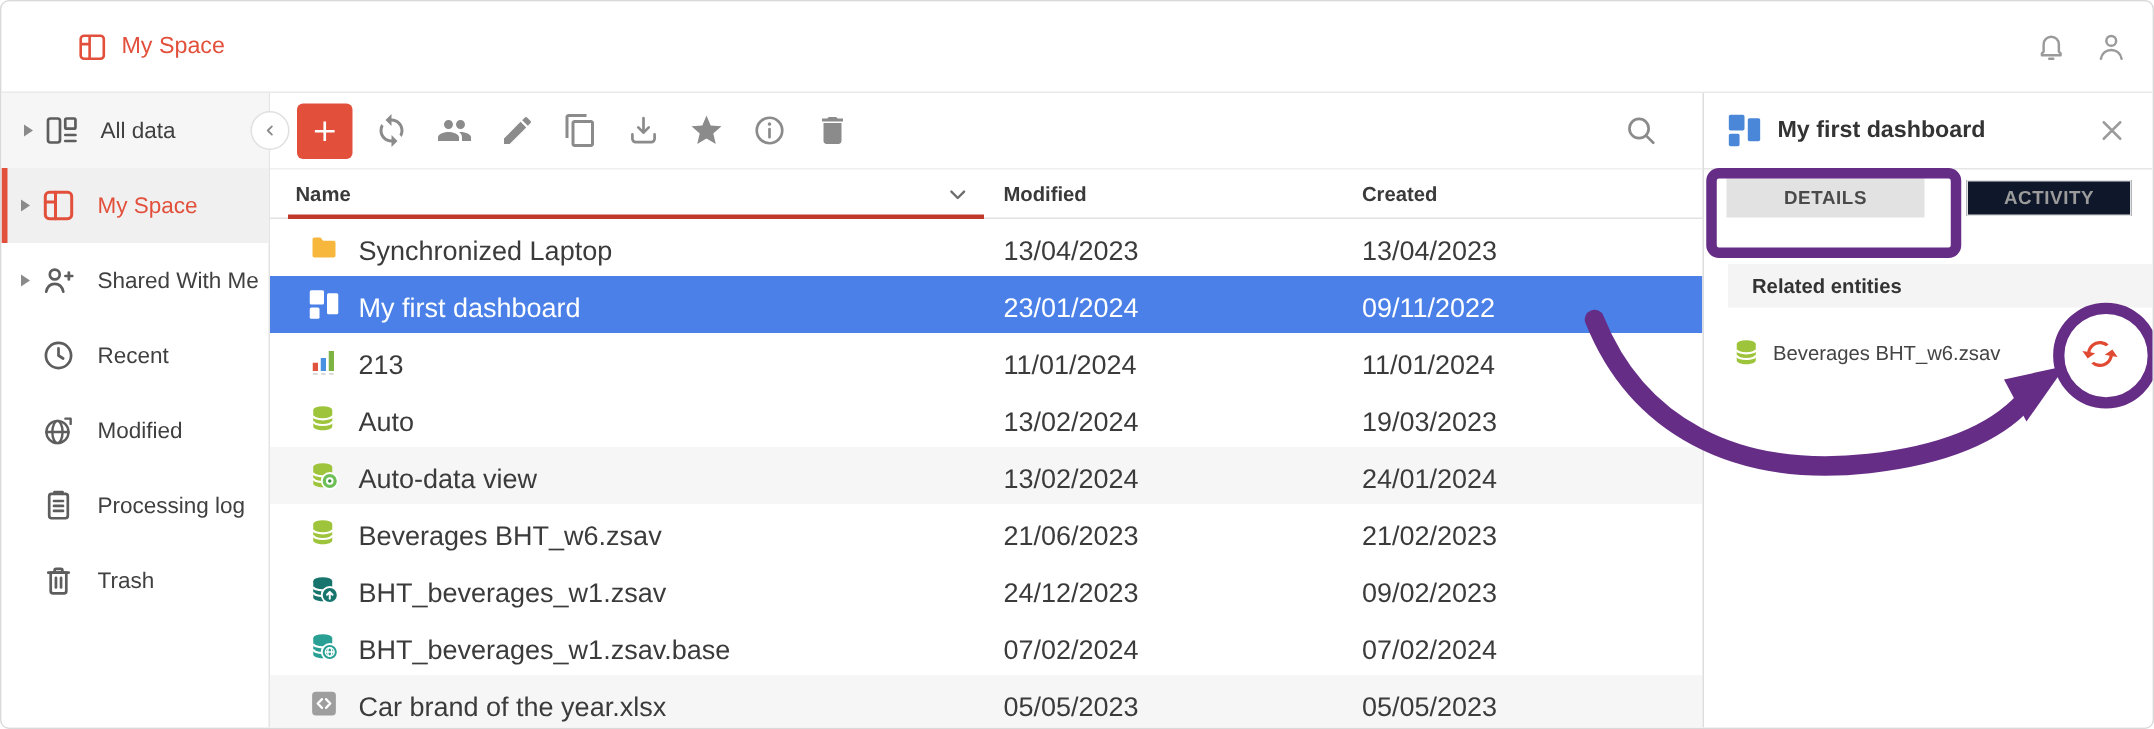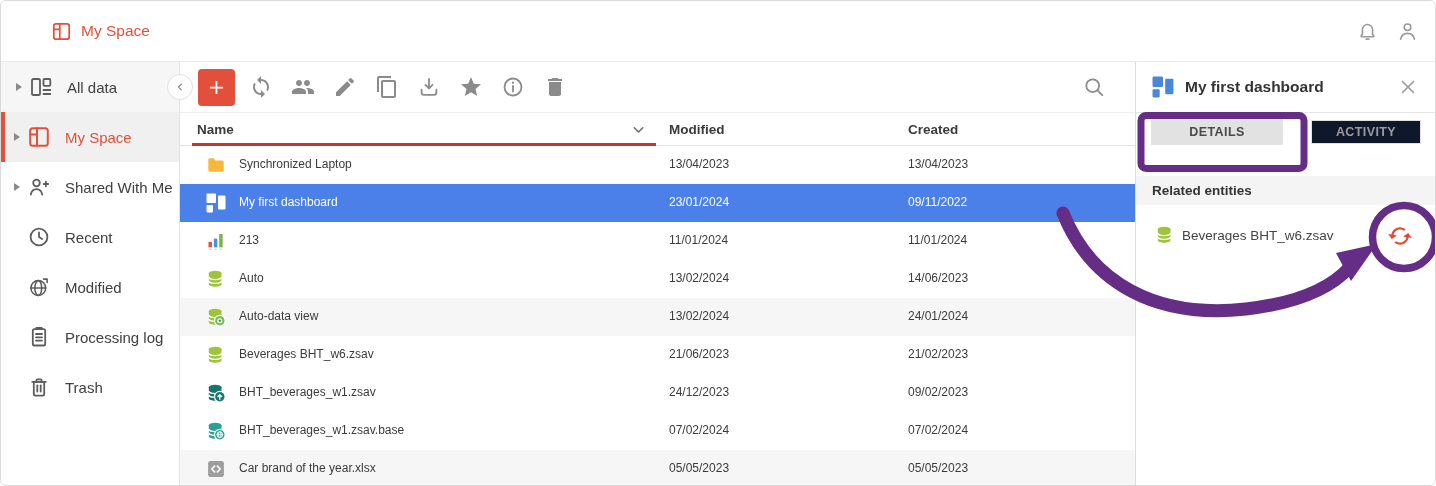--- a/index.html
+++ b/index.html
@@ -38,40 +38,40 @@
   .btn-primary{width:37px;height:37px;background:var(--accent-red);border:none;border-radius:4px;display:flex;align-items:center;justify-content:center;margin-right:14px;cursor:pointer;}
   .btn-search{margin-left:auto;margin-right:29px;}
 
   .table-header{position:relative;height:33px;border-bottom:1px solid #e2e2e2;font-size:13.5px;font-weight:700;color:#3a3a3a;}
   .col-name{position:absolute;left:17px;top:9px;}
   .sort-icon{position:absolute;left:450px;top:8px;width:17px;height:17px;color:#6d6d6d;cursor:pointer;}
   .col-modified{position:absolute;left:489px;top:9px;}
   .col-created{position:absolute;left:728px;top:9px;}
   .red-underline{position:absolute;left:12px;bottom:-1px;width:464px;height:3px;background:var(--underline-red);}
 
-  .row{position:relative;height:38px;font-size:12px;color:#3b3b3b;cursor:pointer;}
+  .row{position:relative;height:38px;font-size:18px;color:#3b3b3b;cursor:pointer;}
   .row.shaded{background:#f6f6f6;}
   .row.selected{background:var(--selection-blue);color:#fff;}
   .row-icon{position:absolute;left:26px;top:9px;width:20px;height:20px;}
   .row.selected .row-icon{color:#fff;}
   .row-name{position:absolute;left:59px;top:11px;white-space:nowrap;}
   .row-mod{position:absolute;left:489px;top:11px;}
   .row-cre{position:absolute;left:728px;top:11px;}
 
   
   .panel{position:absolute;top:61px;right:0;width:300px;bottom:0;background:#fff;border-left:1px solid #ddd;}
   .panel-header{height:51px;border-bottom:1px solid #e6e6e6;display:flex;align-items:center;padding:0 16px;}
   .panel-header .p-icon{width:22px;height:22px;color:var(--dashboard-blue);flex:none;}
   .panel-title{margin-left:11px;font-size:15.5px;font-weight:700;color:#333;flex:1;white-space:nowrap;}
   .close-btn{width:22px;height:22px;color:#9b9b9b;background:none;border:none;cursor:pointer;padding:0;}
   .panel-tabs{position:relative;height:62px;}
   .tab{position:absolute;display:flex;align-items:center;justify-content:center;font-size:12.5px;font-weight:700;letter-spacing:.4px;cursor:pointer;}
   .tab.active{left:15px;top:66px;width:132px;height:27px;background:#e2e2e2;color:#4a4a4a;top:5px;}
   .tab.inactive{left:175px;top:7px;width:110px;height:24px;background:#0f172a;border:1px solid #e0e0e0;color:#9b9b9b;}
-  .related-band{position:absolute;left:0;right:0;top:114px;height:29px;background:#f4f4f4;line-height:29px;padding-left:16px;font-size:13.5px;font-weight:700;color:#333;}
+  .related-band{position:absolute;left:16px;right:0;top:114px;height:29px;background:#f4f4f4;line-height:29px;padding-left:16px;font-size:13.5px;font-weight:700;color:#333;}
   .entity-row{position:absolute;left:0;right:0;top:152px;height:42px;}
   .entity-icon{position:absolute;left:19px;top:11px;width:20px;height:20px;}
   .entity-name{position:absolute;left:46px;top:14px;font-size:13.5px;color:#444;white-space:nowrap;}
   .entity-action{position:absolute;right:22px;top:9px;width:26px;height:26px;background:none;border:none;cursor:pointer;padding:0;}
 
   
   .overlay{position:absolute;top:0;left:0;width:1436px;height:486px;pointer-events:none;z-index:50;}
   .ann-stroke{stroke:var(--annotation-purple);fill:none;}
   .ann-fill{fill:var(--annotation-purple);}
   svg{display:block;}
@@ -333,21 +333,21 @@
   <div class="row">
     <span class="row-icon">
             <svg viewBox="0 0 24 24" width="100%" height="100%">
     <ellipse cx="11" cy="5.2" rx="7.6" ry="3" fill="#9dc43b"></ellipse>
     <path d="M3.4 5.2v13.2c0 1.7 3.4 3 7.6 3s7.6-1.3 7.6-3V5.2" fill="#9dc43b"></path>
     <path d="M3.4 9.7c0 1.7 3.4 3 7.6 3s7.6-1.3 7.6-3 M3.4 14.2c0 1.7 3.4 3 7.6 3s7.6-1.3 7.6-3" stroke="#fff" stroke-width="1.7" fill="none"></path>
     </svg>
           </span>
     <span class="row-name">Auto</span>
     <span class="row-mod">13/02/2024</span>
-    <span class="row-cre">14/06/2023</span>
+    <span class="row-cre">19/03/2023</span>
   </div>
 
   <div class="row shaded">
     <span class="row-icon">
             <svg viewBox="0 0 24 24" width="100%" height="100%">
     <ellipse cx="11" cy="5.2" rx="7.6" ry="3" fill="#9dc43b"></ellipse>
     <path d="M3.4 5.2v13.2c0 1.7 3.4 3 7.6 3s7.6-1.3 7.6-3V5.2" fill="#9dc43b"></path>
     <path d="M3.4 9.7c0 1.7 3.4 3 7.6 3s7.6-1.3 7.6-3 M3.4 14.2c0 1.7 3.4 3 7.6 3s7.6-1.3 7.6-3" stroke="#fff" stroke-width="1.7" fill="none"></path>
     <circle cx="16.6" cy="16.4" r="6.4" fill="#6fbf59" stroke="#fff" stroke-width="1.5"></circle>
               <circle cx="16.6" cy="16.4" r="3" fill="#fff"></circle>

